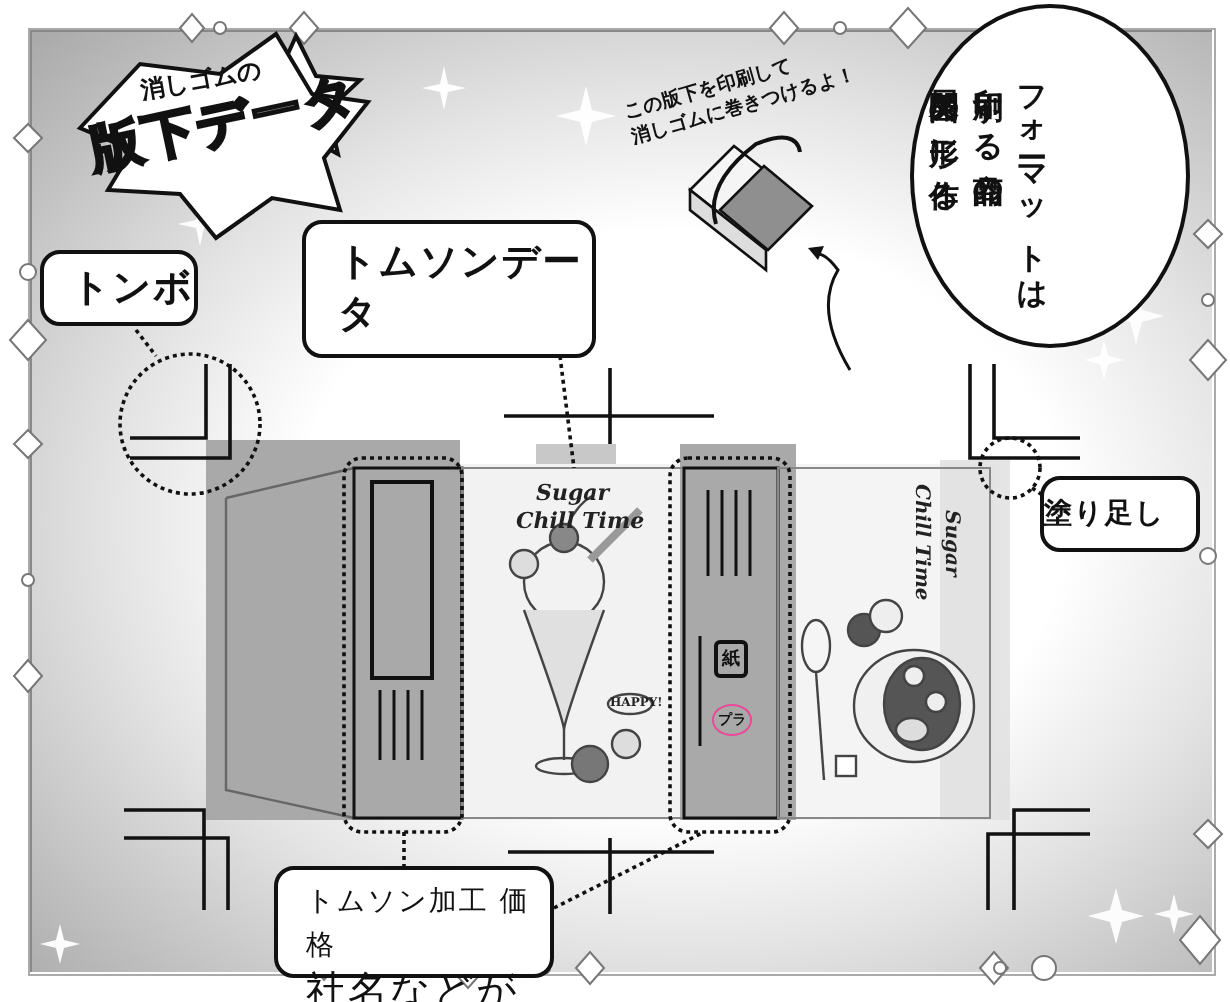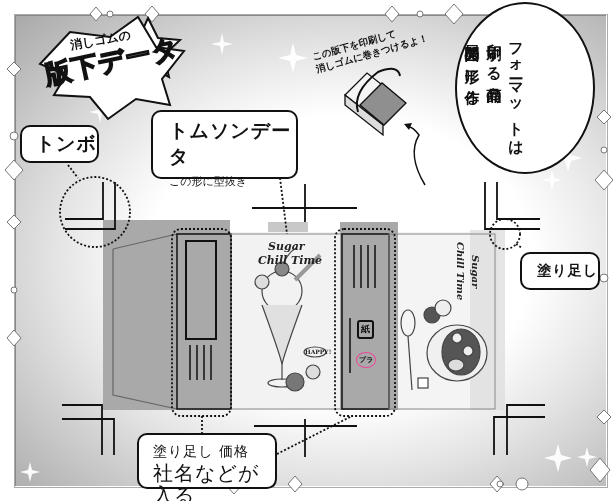--- a/index.html
+++ b/index.html
@@ -181,29 +181,28 @@
 <div class="vtext" style="left:505px;top:32px;">フォーマットは</div>
 <div class="vtext" style="left:483px;top:32px;">印刷する商品の</div>
 <div class="vtext" style="left:461px;top:32px;">展開図の形に作る</div>
 
 <div class="callout" style="left:20px;top:125px;width:79px;height:38px;display:flex;align-items:center;justify-content:flex-end;">
   <span class="callout-title">トンボ</span>
 </div>
 
 <div class="callout" style="left:151px;top:110px;width:147px;height:69px;padding:6px 0 0 16px;">
   <div class="callout-title">トムソンデータ</div>
-  <div class="callout-sub" style="margin-top:4px;">この形に型抜き</div>
-</div>
-
-<div class="callout" style="left:520px;top:252px;width:80px;height:38px;display:flex;align-items:center;justify-content:flex-end;">
+</div>
+
+<div class="callout" style="left:520px;top:238px;width:80px;height:38px;display:flex;align-items:center;justify-content:flex-start;">
   <span class="callout-title" style="font-size:14px;">塗り足し</span>
 </div>
 
 <div class="callout" style="left:137px;top:433px;width:140px;height:56px;padding:5px 0 0 14px;">
-  <div class="callout-title" style="font-size:14px;font-weight:normal;line-height:22px;">塗り足し 価格</div>
+  <div class="callout-title" style="font-size:14px;font-weight:normal;line-height:22px;">トムソン加工 価格</div>
   <div class="callout-title" style="font-size:20px;font-weight:normal;line-height:22px;">社名などが入る</div>
 </div>
 
 <div class="script" style="left:268px;top:240px;font-size:11px;">Sugar</div>
 <div class="script" style="left:258px;top:254px;font-size:11px;">Chill Time</div>
 <div class="script" style="left:470px;top:255px;font-size:10px;writing-mode:vertical-rl;">Sugar</div>
 <div class="script" style="left:455px;top:242px;font-size:10px;writing-mode:vertical-rl;">Chill Time</div>
 <div class="script" style="left:305px;top:348px;font-size:6px;font-style:normal;">HAPPY!</div>
 
 <div class="recycle" style="left:357px;top:320px;border:2px solid #111;border-radius:3px;padding:1px 2px;font-size:9px;">

